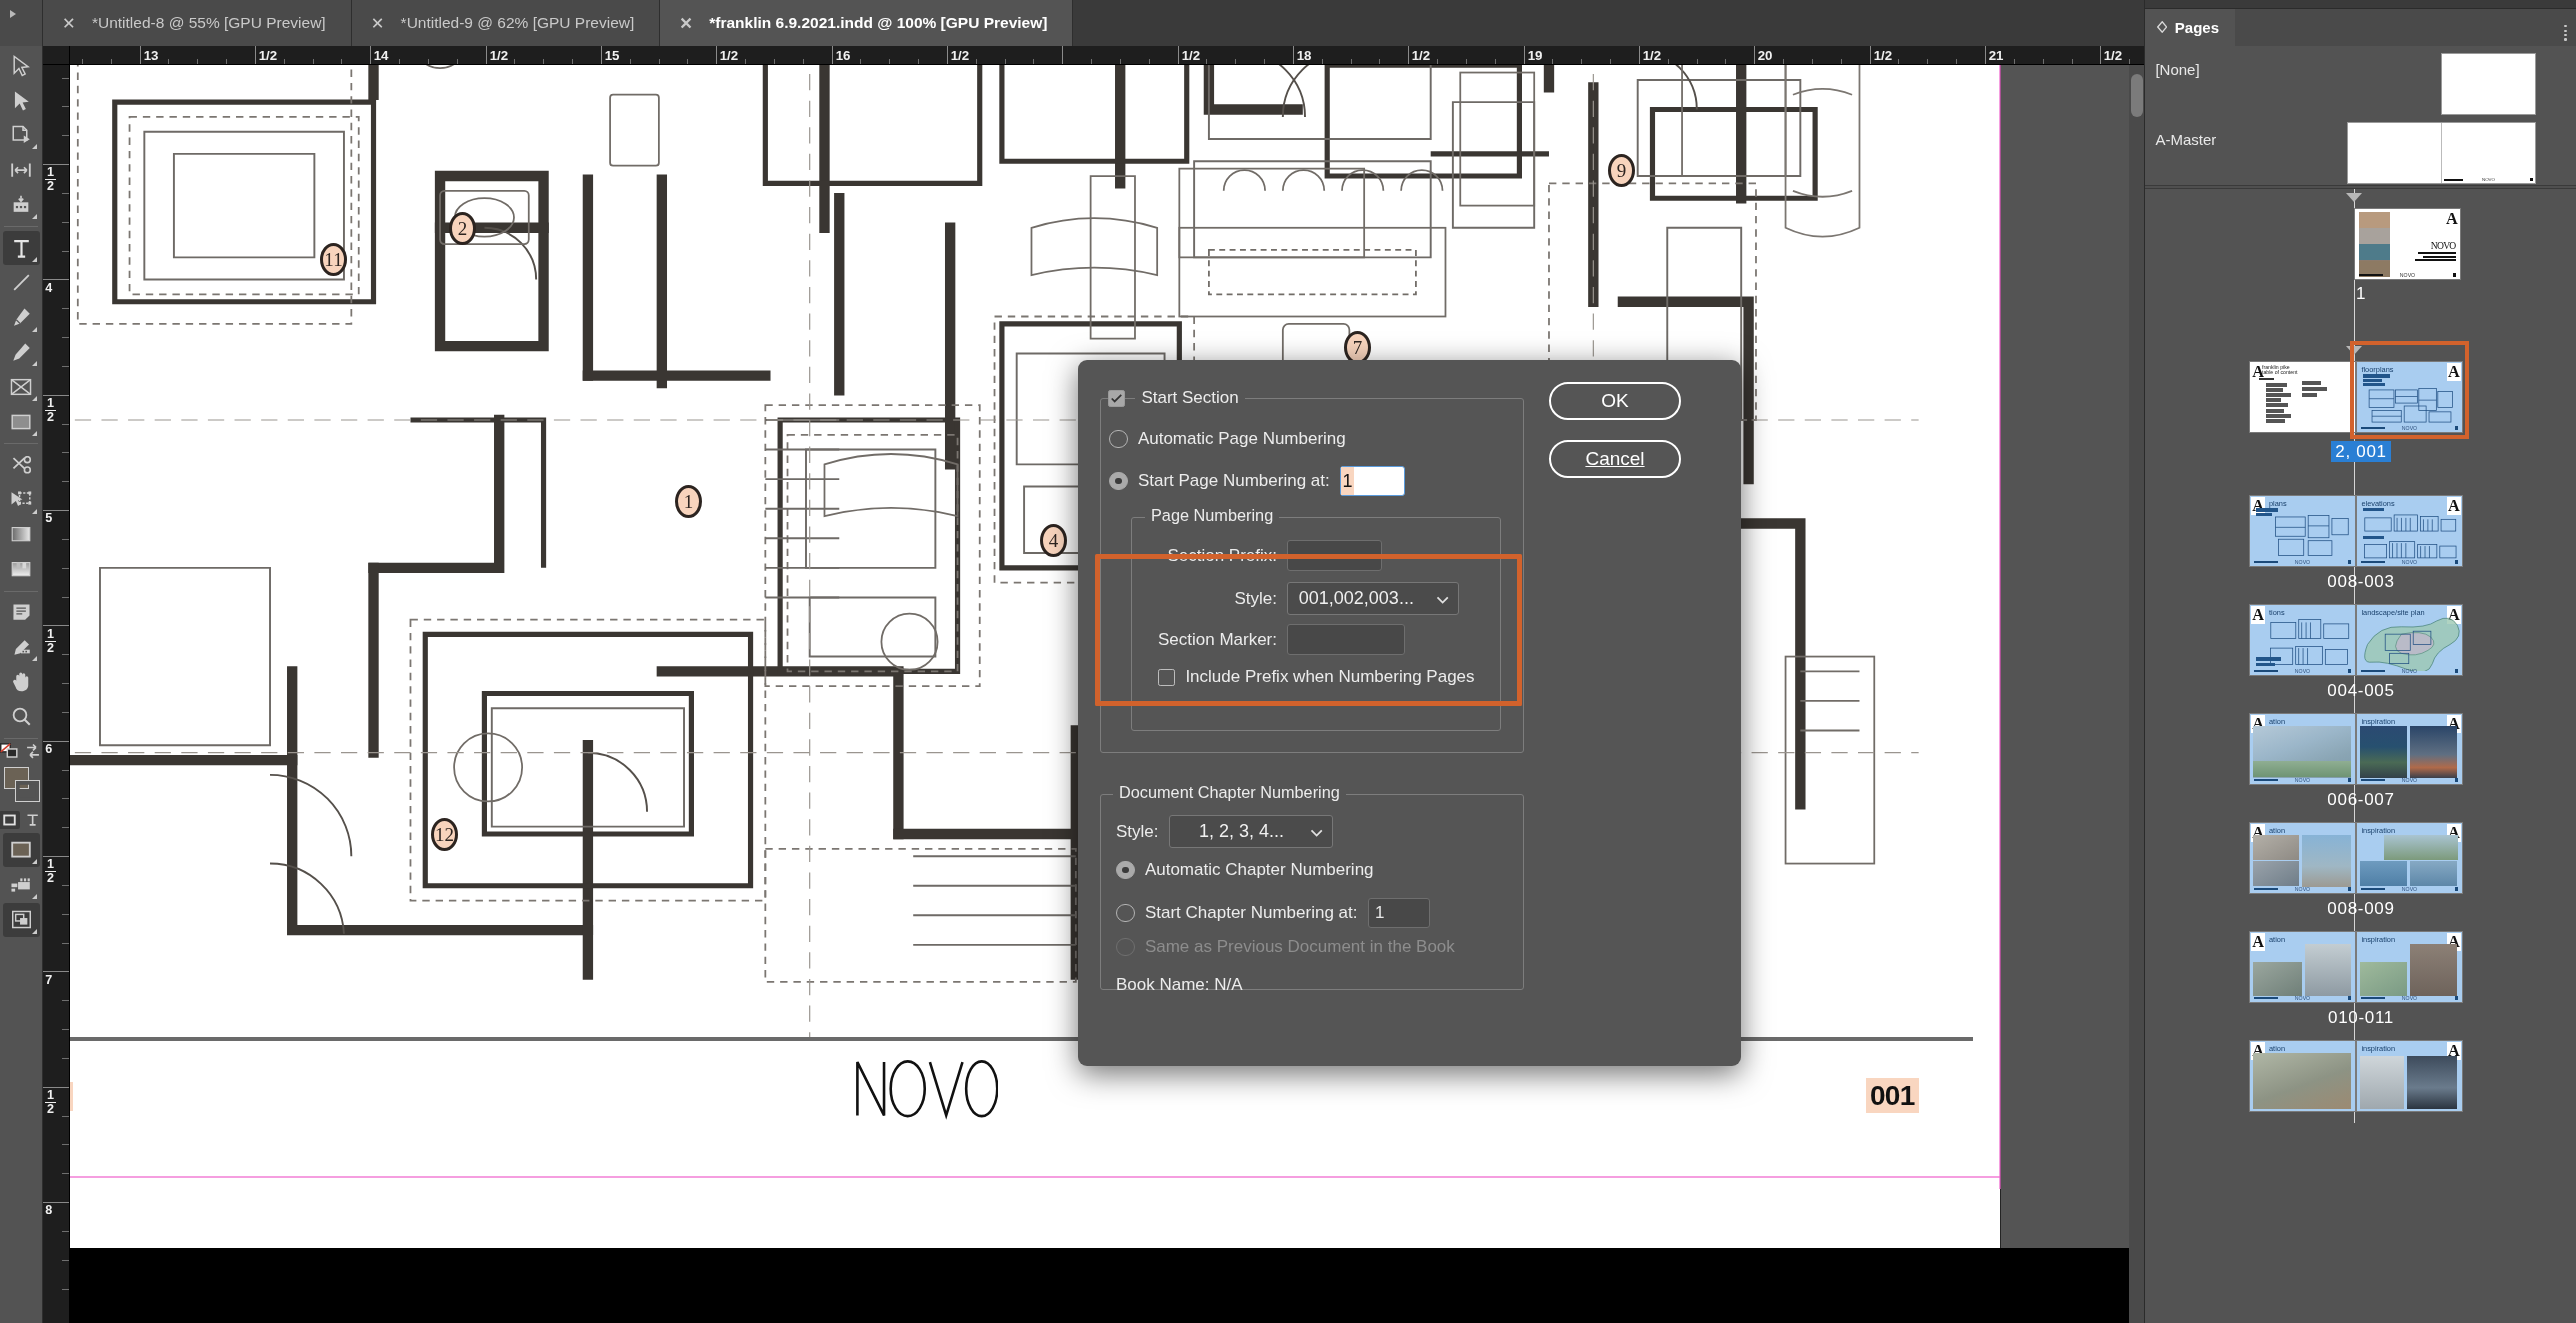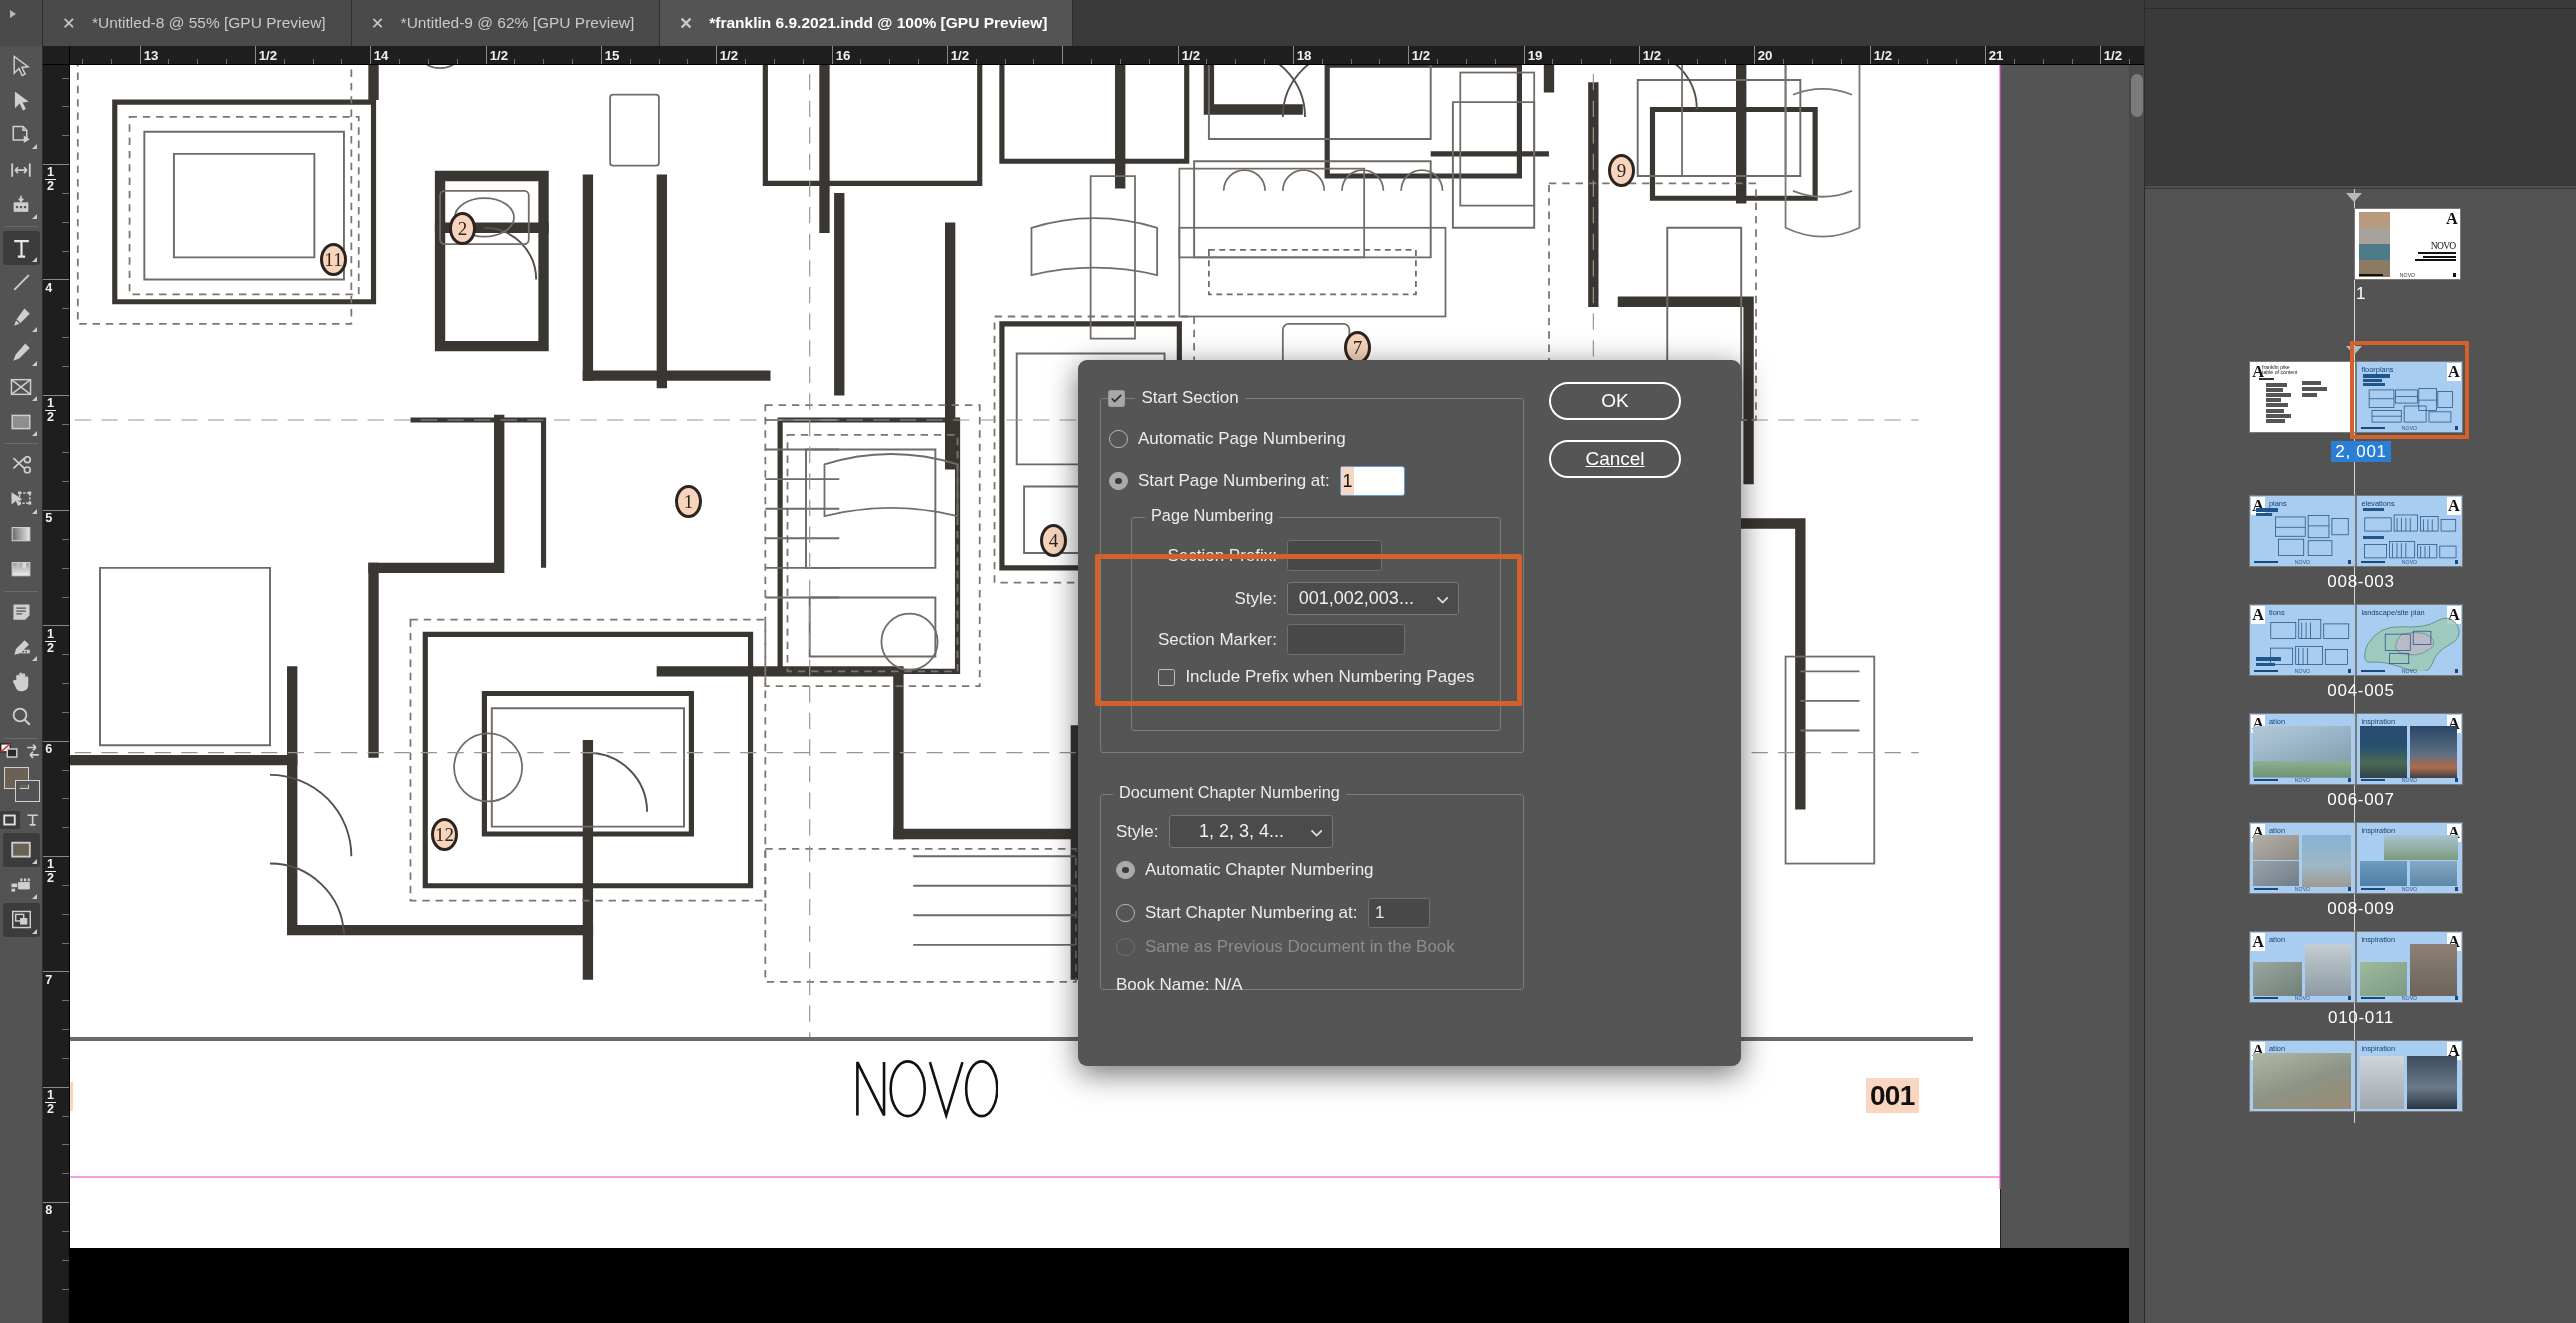--- a/index.html
+++ b/index.html
@@ -897,21 +897,54 @@
     </div>
 
     <div class="row" style="left:38px;top:615px;">
       <span class="lbl">Book Name: N/A</span>
     </div>
   </div>
 </div>
 
 <div id="rightpanel">
   <div id="rp-topstrip"></div>
-
+  <div id="rp-tabrow">
+    <div id="rp-tab">
+      <span>
+        <svg width="10.4" height="12" viewBox="0 0 14 16">
+            <path d="M7 1 L13 8 L7 15 L1 8 Z" fill="none" stroke="#d9d9d9" stroke-width="1.8"></path>
+          </svg>
+      </span>
+      <span>Pages</span>
+    </div>
+    <div id="rp-menu">
+        <i></i>
+        <i></i>
+        <i></i>
+        <i></i>
+      </div>
+  </div>
+
+  <div id="master-area">
+    <div class="master-row">
+      <div class="master-name">[None]</div>
+      <div class="master-thumb-single"></div>
+    </div>
+    <div class="master-row">
+      <div class="master-name">A-Master</div>
+      <div class="master-thumb-spread">
+        <div></div>
+        <div>
+          <div style="position:absolute;left:1.5px;bottom:2.2px;width:19px;height:2.2px;background:#111;"></div>
+          <div style="position:absolute;left:50%;transform:translateX(-50%);bottom:0.7px;font-size:4.4px;color:#333;">NOVO</div>
+          <div style="position:absolute;right:2.2px;bottom:2.2px;width:3px;height:3px;background:#111;"></div>
+        </div>
+      </div>
+    </div>
+  </div>
 
   <div id="masters-divider">
       <div class="grip"></div>
     </div>
 
   <div id="pages-area">
 
     <div class="spread-block" style="height:145px;">
       <div class="spread-marker" style="top:0;height:145px;"></div>
       <div class="dn-tri" style="left:201px;top:4.4px;"></div>

